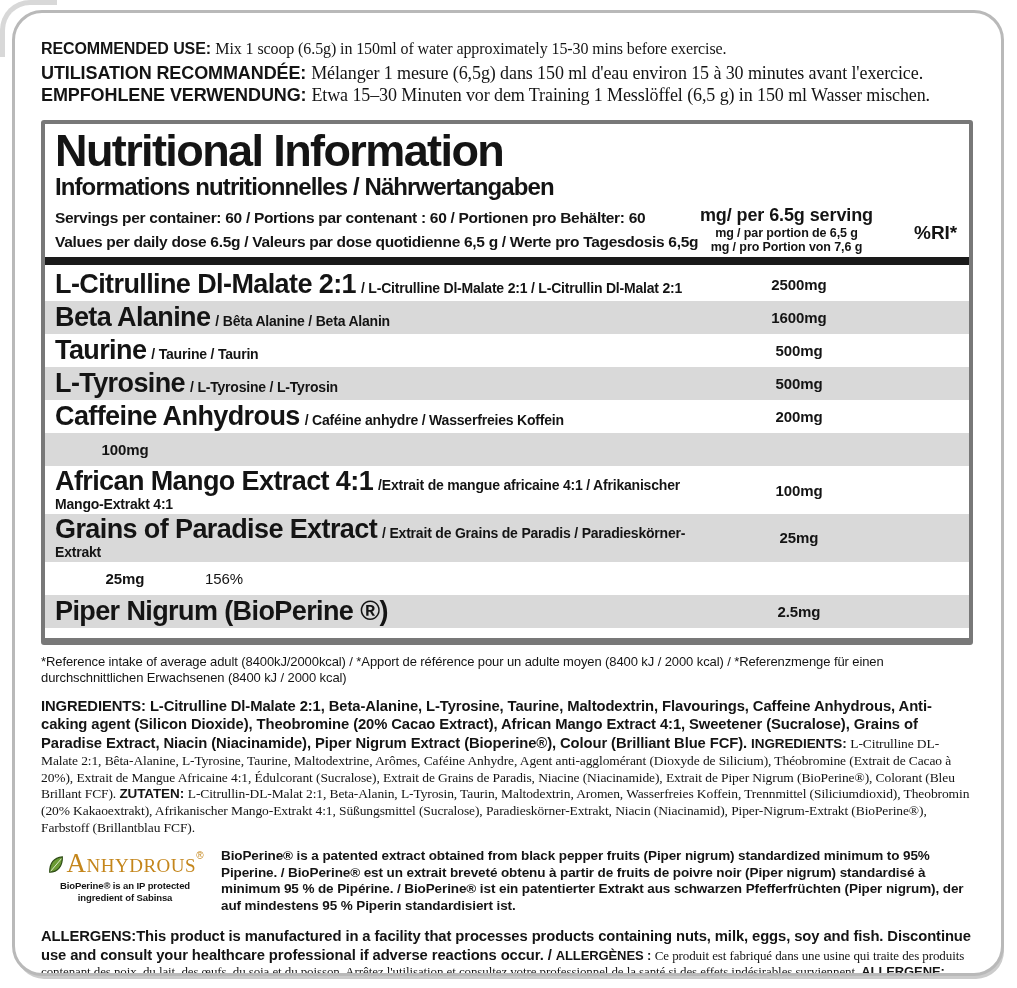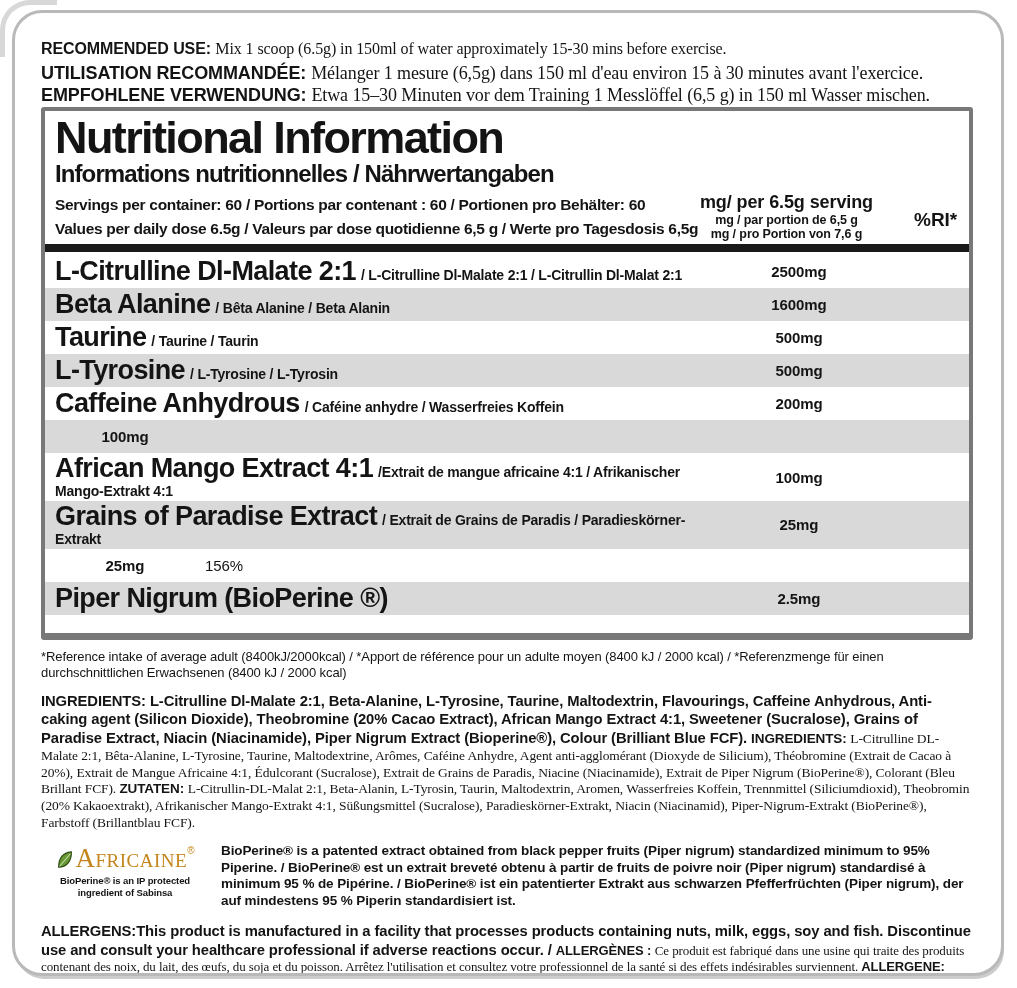--- a/index.html
+++ b/index.html
@@ -21,22 +21,22 @@
     box-shadow:2px 5px 0 -2px #cccccc;
   }
   p{margin:0;}
   .u1{font-size:16px;line-height:1.25;}
   .u2{font-size:18px;line-height:1.22;margin-top:4px;}
   .seg-b{font-weight:bold;}
   .seg-n{font-weight:normal;font-family:Liberation Serif, serif;}
   .seg-bL{font-weight:bold;font-size:14.8px;}
 
   .panel{
-    border:4px solid #787878;border-bottom-width:7px;border-radius:3px;
-    padding:4px 12px 8px 10px;background:#fff;
+    margin-top:13px;border:4px solid #787878;border-bottom-width:7px;border-radius:3px;
+    padding:4px 12px 0 10px;background:#fff;
   }
   .panel h1{
     margin:0;font-size:45px;font-weight:bold;letter-spacing:-1.6px;line-height:1.04;
   }
   .panel h2{
     margin:0;font-size:24px;font-weight:bold;letter-spacing:-0.9px;line-height:1.02;
   }
   .srv{display:flex;align-items:flex-start;margin-top:7px;}
   .srv-left{flex:1;font-weight:bold;font-size:15.5px;line-height:1.55;letter-spacing:-0.3px;}
   .srv-mid{text-align:center;padding-right:4px;}
@@ -161,21 +161,21 @@
 
   <p class="footnote">*Reference intake of average adult (8400kJ/2000kcal) / *Apport de référence pour un adulte moyen (8400 kJ / 2000 kcal) / *Referenzmenge für einen durchschnittlichen Erwachsenen (8400 kJ / 2000 kcal)</p>
 
   <p class="ingredients"><span class="seg-bL">INGREDIENTS: </span><span class="seg-bL">L-Citrulline Dl-Malate 2:1, Beta-Alanine, L-Tyrosine, Taurine, Maltodextrin, Flavourings, Caffeine Anhydrous, Anti-caking agent (Silicon Dioxide), Theobromine (20% Cacao Extract), African Mango Extract 4:1, Sweetener (Sucralose), Grains of Paradise Extract, Niacin (Niacinamide), Piper Nigrum Extract (Bioperine®), Colour (Brilliant Blue FCF). </span><span class="seg-b">INGREDIENTS: </span><span class="seg-n">L-Citrulline DL-Malate 2:1, Bêta-Alanine, L-Tyrosine, Taurine, Maltodextrine, Arômes, Caféine Anhydre, Agent anti-agglomérant (Dioxyde de Silicium), Théobromine (Extrait de Cacao à 20%), Extrait de Mangue Africaine 4:1, Édulcorant (Sucralose), Extrait de Grains de Paradis, Niacine (Niacinamide), Extrait de Piper Nigrum (BioPerine®), Colorant (Bleu Brillant FCF). </span><span class="seg-b">ZUTATEN: </span><span class="seg-n">L-Citrullin-DL-Malat 2:1, Beta-Alanin, L-Tyrosin, Taurin, Maltodextrin, Aromen, Wasserfreies Koffein, Trennmittel (Siliciumdioxid), Theobromin (20% Kakaoextrakt), Afrikanischer Mango-Extrakt 4:1, Süßungsmittel (Sucralose), Paradieskörner-Extrakt, Niacin (Niacinamid), Piper-Nigrum-Extrakt (BioPerine®), Farbstoff (Brillantblau FCF).</span></p>
 
   <div class="bio">
     <div class="bio-logo">
       <span class="leaf"><svg width="18" height="20" viewBox="0 0 20 22">
             <path d="M3,19 C3,9 8,3 17,2 C17.5,12 12,19 3,19 Z" fill="#6a9a33" stroke="#2f4d17" stroke-width="1.4"></path>
             <path d="M4,18 C8,13 12,9 16,4" fill="none" stroke="#e8f0d8" stroke-width="1"></path>
-          </svg></span><span class="bio-word">Africaine</span><span class="bio-r">®</span>
+          </svg></span><span class="bio-word">Anhydrous</span><span class="bio-r">®</span>
       <div class="bio-tag">BioPerine® is an IP protected ingredient of Sabinsa</div>
     </div>
     <p class="bio-text">BioPerine® is a patented extract obtained from black pepper fruits (Piper nigrum) standardized minimum to 95% Piperine. / BioPerine® est un extrait breveté obtenu à partir de fruits de poivre noir (Piper nigrum) standardisé à minimum 95 % de Pipérine. / BioPerine® ist ein patentierter Extrakt aus schwarzen Pfefferfrüchten (Piper nigrum), der auf mindestens 95 % Piperin standardisiert ist.</p>
   </div>
 
   <p class="allergens"><span class="seg-bL">ALLERGENS:This product is manufactured in a facility that processes products containing nuts, milk, eggs, soy and fish. Discontinue use and consult your healthcare professional if adverse reactions occur. / </span><span class="seg-b">ALLERGÈNES : </span><span class="seg-n">Ce produit est fabriqué dans une usine qui traite des produits contenant des noix, du lait, des œufs, du soja et du poisson. Arrêtez l'utilisation et consultez votre professionnel de la santé si des effets indésirables surviennent. </span><span class="seg-b">ALLERGENE: </span><span class="seg-n">Dieses Produkt wird in einer Anlage hergestellt, in der Produkte verarbeitet werden, die Nüsse, Milch, Eier, Soja und Fisch enthalten. Beenden Sie die Anwendung und wenden Sie sich an Ihren Arzt, wenn Nebenwirkungen auftreten.</span></p>
 
 </div>
 
 </body></html>

